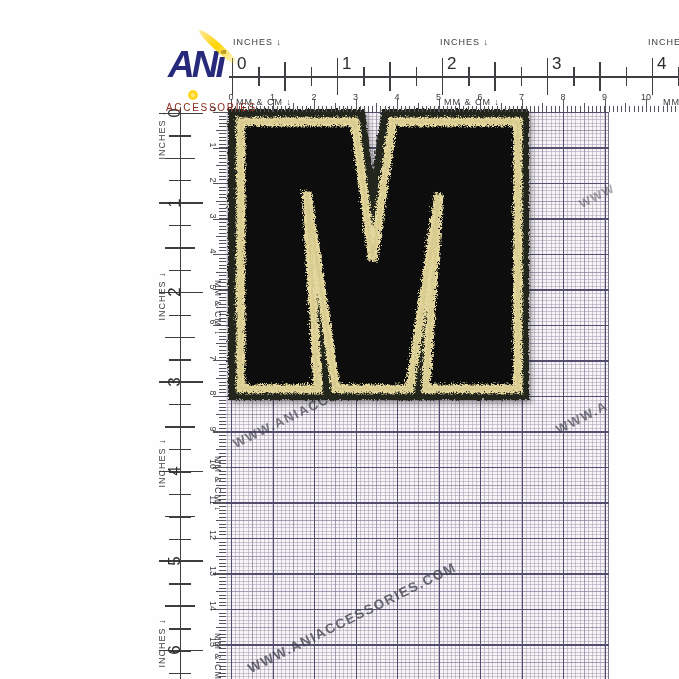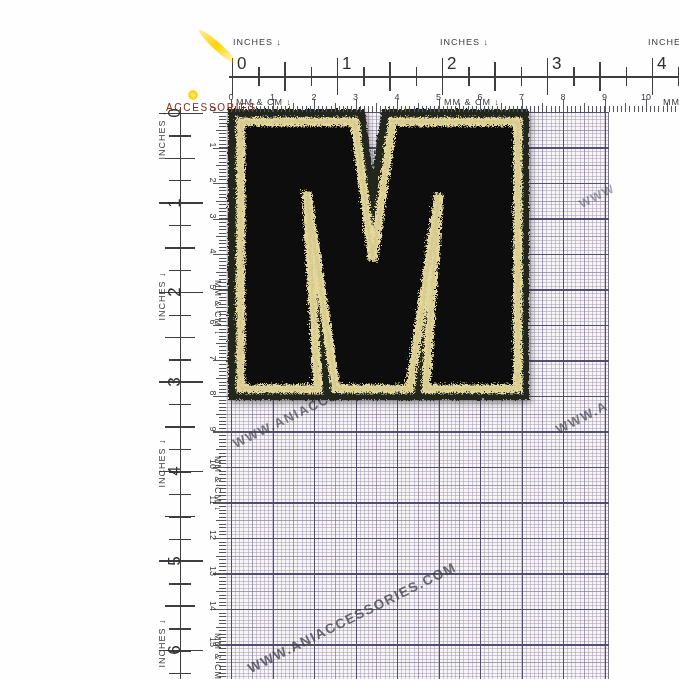--- a/index.html
+++ b/index.html
@@ -151,18 +151,19 @@
       <span class="scale-label v-up" style="left: 162px; top: 135px;">INCHES ↓</span>
       <span class="scale-label v-up" style="left: 162px; top: 296px;">INCHES ↓</span>
       <span class="scale-label v-up" style="left: 162px; top: 463px;">INCHES ↓</span>
       <span class="scale-label v-up" style="left: 162px; top: 643px;">INCHES ↓</span>
       <span class="scale-label v-dn" style="left: 218px; top: 308px;">MM &amp; CM ↓</span>
       <span class="scale-label v-dn" style="left: 218px; top: 484px;">MM &amp; CM ↓</span>
       <span class="scale-label v-dn" style="left: 218px; top: 661px;">MM &amp; CM ↓</span>
     </div>
 
   <div id="logo" class="abs">
+    <span class="brand">ANi</span>
     <span class="swoosh"></span>
     <span class="spark"></span>
     <span class="subtitle">ACCESSORIES</span>
   </div>
 
 </div>
 
 </body></html>

